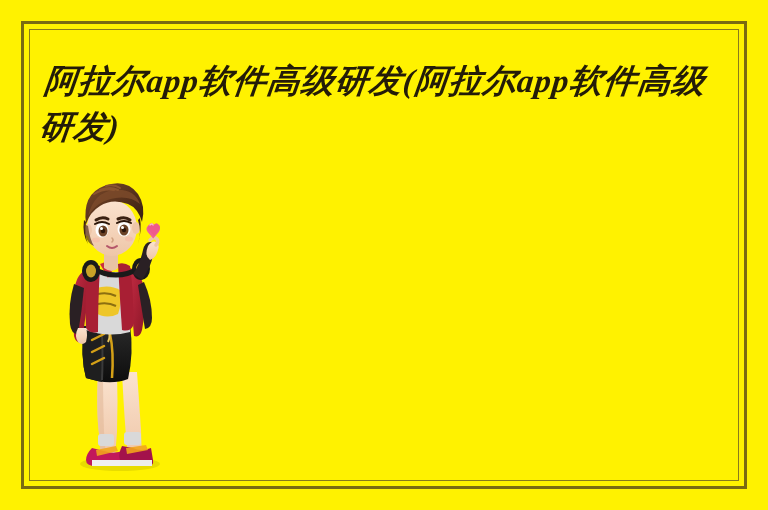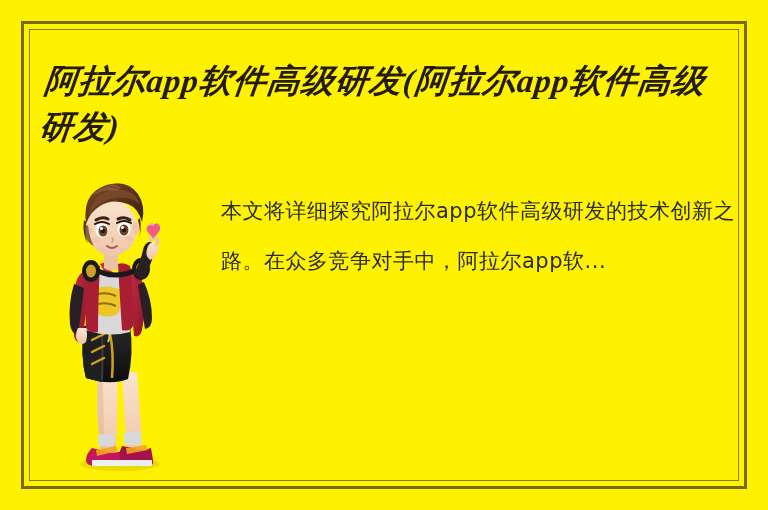--- a/index.html
+++ b/index.html
@@ -204,15 +204,14 @@
       <path d="M92 64 q4 -4 7 -1 q2 3 -1 6" stroke="#eec6a8" stroke-width="3.5" fill="none" stroke-linecap="round"></path>
 
       <path d="M99 56 q-4 -6 -8 -2 q-3 3 0 7 l6 7 6 -7 q3 -4 0 -7 q-4 -4 -8 2 z" fill="#f06292" transform="translate(-2,-4) scale(0.9) translate(11,6)"></path>
       <path d="M97 50 q-3 -5 -6 -1 q-2 2 0 5 l5 6 5 -6 q2 -3 0 -5 q-3 -4 -6 1 z" fill="#ef5a8c"></path>
       <path d="M95 49 q-1 -2 -3 0" stroke="#fbb7cd" stroke-width="1.4" fill="none" stroke-linecap="round"></path>
 
       <path d="M20 152 q-4 8 0 14 q4 4 8 0 q2 -8 0 -14 z" fill="url(#skinG)"></path>
     </svg>
   </div>
 
-  <div class="body-text">本文将详细探究阿拉尔app软件高级研发的技术创新之路。在众多竞争对手中，阿拉尔app软...</div>
 
 </div>
 
 </body></html>

